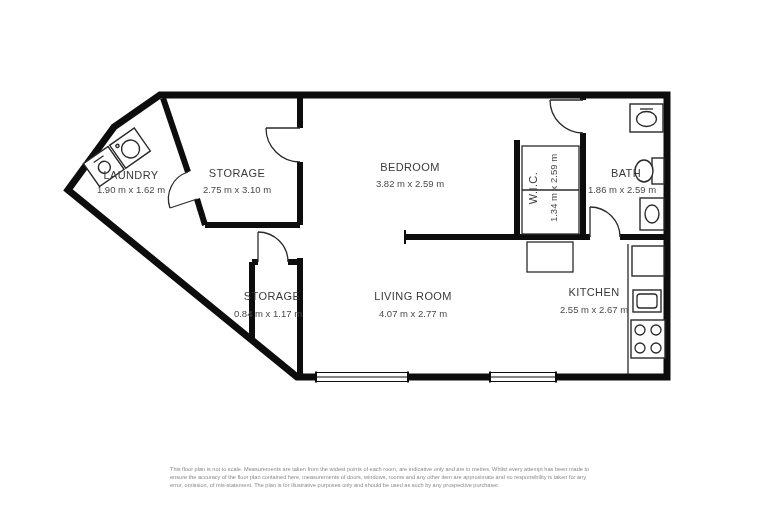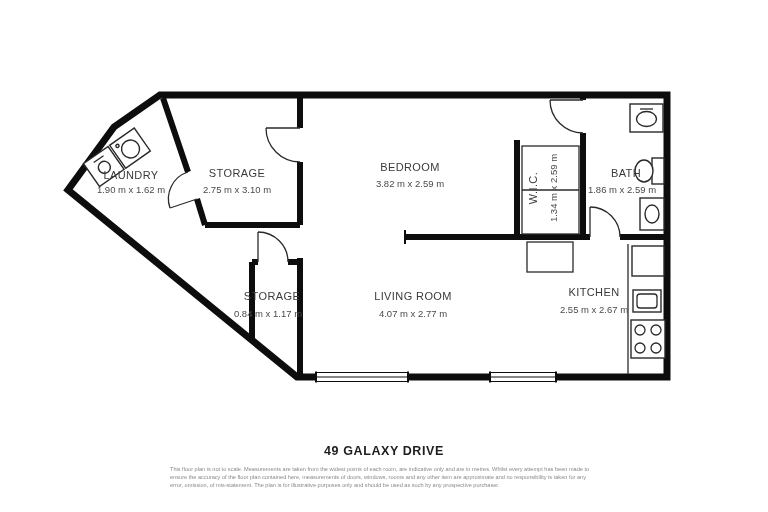--- a/index.html
+++ b/index.html
@@ -155,15 +155,14 @@
       <text class="room-dims" x="268" y="317">0.84 m x 1.17 m</text>
 
       <text class="room-name" x="413" y="300">LIVING ROOM</text>
       <text class="room-dims" x="413" y="317">4.07 m x 2.77 m</text>
 
       <text class="room-name" x="594" y="296">KITCHEN</text>
       <text class="room-dims" x="594" y="313">2.55 m x 2.67 m</text>
     </g>
   </svg>
 
-  <div id="plan-title">49 GALAXY DRIVE</div>
   <div id="plan-disclaimer">This floor plan is not to scale. Measurements are taken from the widest points of each room, are indicative only and are in metres. Whilst every attempt has been made to ensure the accuracy of the floor plan contained here, measurements of doors, windows, rooms and any other item are approximate and no responsibility is taken for any error, omission, of mis-statement. The plan is for illustrative purposes only and should be used as such by any prospective purchaser.</div>
 </div>
 
 </body></html>

